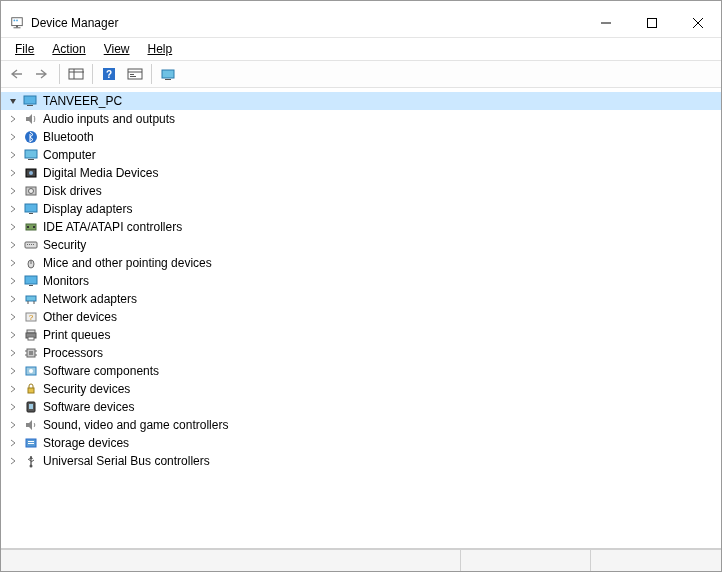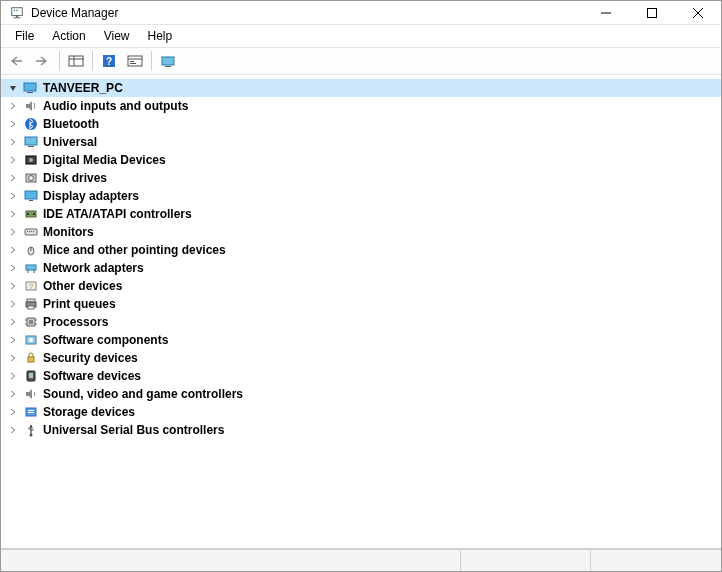--- a/index.html
+++ b/index.html
@@ -1,34 +1,34 @@
 <!DOCTYPE html>
 <html><head>
   <meta charset="utf-8">
   <style>
     * { margin:0; padding:0; box-sizing:border-box; }
     body { font-family:"Segoe UI",Tahoma,sans-serif; font-size:12px; color:#000; background:#fff; }
     .window { width:722px; height:572px; border:1px solid #999; position:relative; display:flex; flex-direction:column; background:#fff; }
-    .titlebar { height:24px; display:flex; align-items:center; padding:0 0 0 8px; border-bottom:1px solid #e5e5e5; }
+    .titlebar { height:30px; display:flex; align-items:center; padding:0 0 0 8px; border-bottom:1px solid #e5e5e5;margin-top:7px; }
     .titlebar .title-icon { width:16px; height:16px; margin-right:6px; display:inline-flex; align-items:center; justify-content:center; }
     .titlebar .title { flex:1; font-size:12px; }
     .winbtn { width:46px; height:30px; display:flex; align-items:center; justify-content:center; }
-    .menubar { height:22px; display:flex; align-items:center; padding:0 6px; }
+    .menubar { height:22px; display:flex; align-items:center; padding:0 6px;text-decoration:underline; }
     .menuitem { padding:2px 8px; margin-right:2px; }
     .toolbar { height:28px; border-top:1px solid #e3e3e3; border-bottom:1px solid #e3e3e3; display:flex; align-items:center; padding:0 4px; gap:2px; background:#fdfdfd; }
     .tbtn { width:24px; height:22px; display:flex; align-items:center; justify-content:center; border:1px solid transparent; }
     .tdivider { width:1px; height:20px; background:#d0d0d0; margin:0 2px; }
     .content { flex:1; overflow:auto; padding:4px 0; background:#fff; border-bottom:1px solid #d0d0d0; }
     .tree { list-style:none; }
     .tree li { display:flex; align-items:center; height:18px; padding-left:6px; }
     .tree li.root { background:#cce8ff; }
     .expander { width:12px; height:12px; display:flex; align-items:center; justify-content:center; cursor:pointer; }
     .expander svg { display:block; }
     .node-icon { width:16px; height:16px; margin:0 4px; display:flex; align-items:center; justify-content:center; }
-    .node-label { white-space:nowrap;font-weight:bold; }
+    .node-label { white-space:nowrap; }
     .child { padding-left:24px; }
     .statusbar { height:22px; border-top:1px solid #d0d0d0; display:flex; background:#f5f5f5; }
     .status-panel { flex:1; border-right:1px solid #d0d0d0; }
     .status-panel:last-child { border-right:none; }
     .status-panel.narrow { flex:0 0 130px; }
   </style>
 </head>
 <body>
 
 <div class="window">
@@ -162,21 +162,21 @@
             <svg width="10" height="10">
               <path d="M3 2 L7 5 L3 8" stroke="#808080" stroke-width="1" fill="none"></path>
             </svg>
           </span>
           <span class="node-icon">
             <svg width="14" height="14">
               <rect x="1" y="2" width="12" height="8" fill="#6ec1e4" stroke="#2a7aad"></rect>
               <rect x="4" y="11" width="6" height="1" fill="#555"></rect>
             </svg>
           </span>
-          <span class="node-label">Universal</span>
+          <span class="node-label">Computer</span>
         </li>
         <li class="child">
           <span class="expander">
             <svg width="10" height="10">
               <path d="M3 2 L7 5 L3 8" stroke="#808080" stroke-width="1" fill="none"></path>
             </svg>
           </span>
           <span class="node-icon">
             <svg width="14" height="14">
               <rect x="2" y="3" width="10" height="8" fill="#444" stroke="#000"></rect>
@@ -236,35 +236,49 @@
           </span>
           <span class="node-icon">
             <svg width="14" height="14">
               <rect x="1" y="4" width="12" height="6" rx="1" fill="#ddd" stroke="#666"></rect>
               <rect x="3" y="6" width="1" height="1" fill="#666"></rect>
               <rect x="5" y="6" width="1" height="1" fill="#666"></rect>
               <rect x="7" y="6" width="1" height="1" fill="#666"></rect>
               <rect x="9" y="6" width="1" height="1" fill="#666"></rect>
             </svg>
           </span>
-          <span class="node-label">Monitors</span>
+          <span class="node-label">Security</span>
         </li>
         <li class="child">
           <span class="expander">
             <svg width="10" height="10">
               <path d="M3 2 L7 5 L3 8" stroke="#808080" stroke-width="1" fill="none"></path>
             </svg>
           </span>
           <span class="node-icon">
             <svg width="14" height="14">
               <ellipse cx="7" cy="8" rx="3" ry="4" fill="#ddd" stroke="#666"></ellipse>
               <line x1="7" y1="4" x2="7" y2="8" stroke="#666"></line>
             </svg>
           </span>
           <span class="node-label">Mice and other pointing devices</span>
+        </li>
+        <li class="child">
+          <span class="expander">
+            <svg width="10" height="10">
+              <path d="M3 2 L7 5 L3 8" stroke="#808080" stroke-width="1" fill="none"></path>
+            </svg>
+          </span>
+          <span class="node-icon">
+            <svg width="14" height="14">
+              <rect x="1" y="2" width="12" height="8" fill="#5ab4e5" stroke="#2a7aad"></rect>
+              <rect x="5" y="11" width="4" height="1" fill="#555"></rect>
+            </svg>
+          </span>
+          <span class="node-label">Monitors</span>
         </li>
         <li class="child">
           <span class="expander">
             <svg width="10" height="10">
               <path d="M3 2 L7 5 L3 8" stroke="#808080" stroke-width="1" fill="none"></path>
             </svg>
           </span>
           <span class="node-icon">
             <svg width="14" height="14">
               <rect x="2" y="4" width="10" height="5" fill="#6ec1e4" stroke="#2a7aad"></rect>

